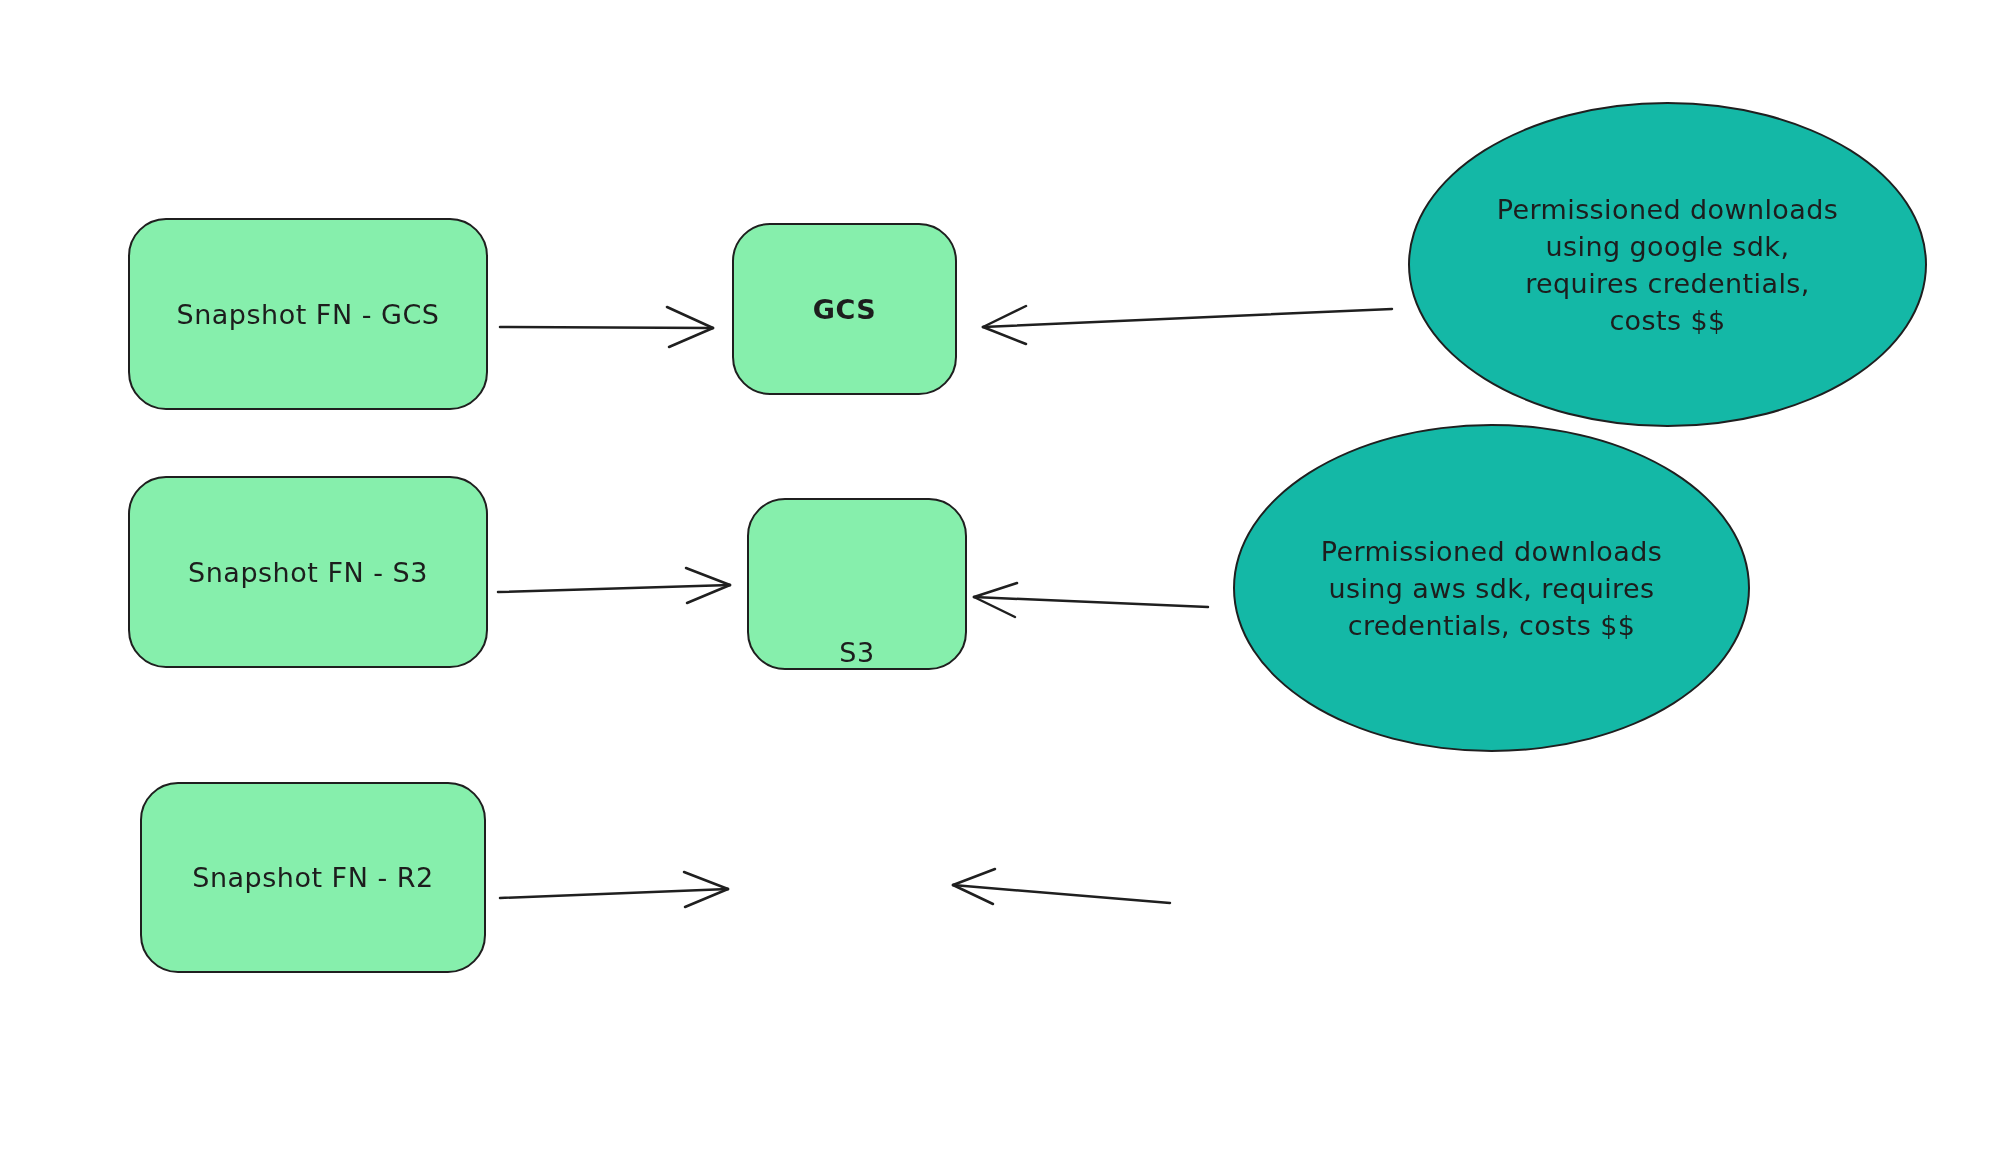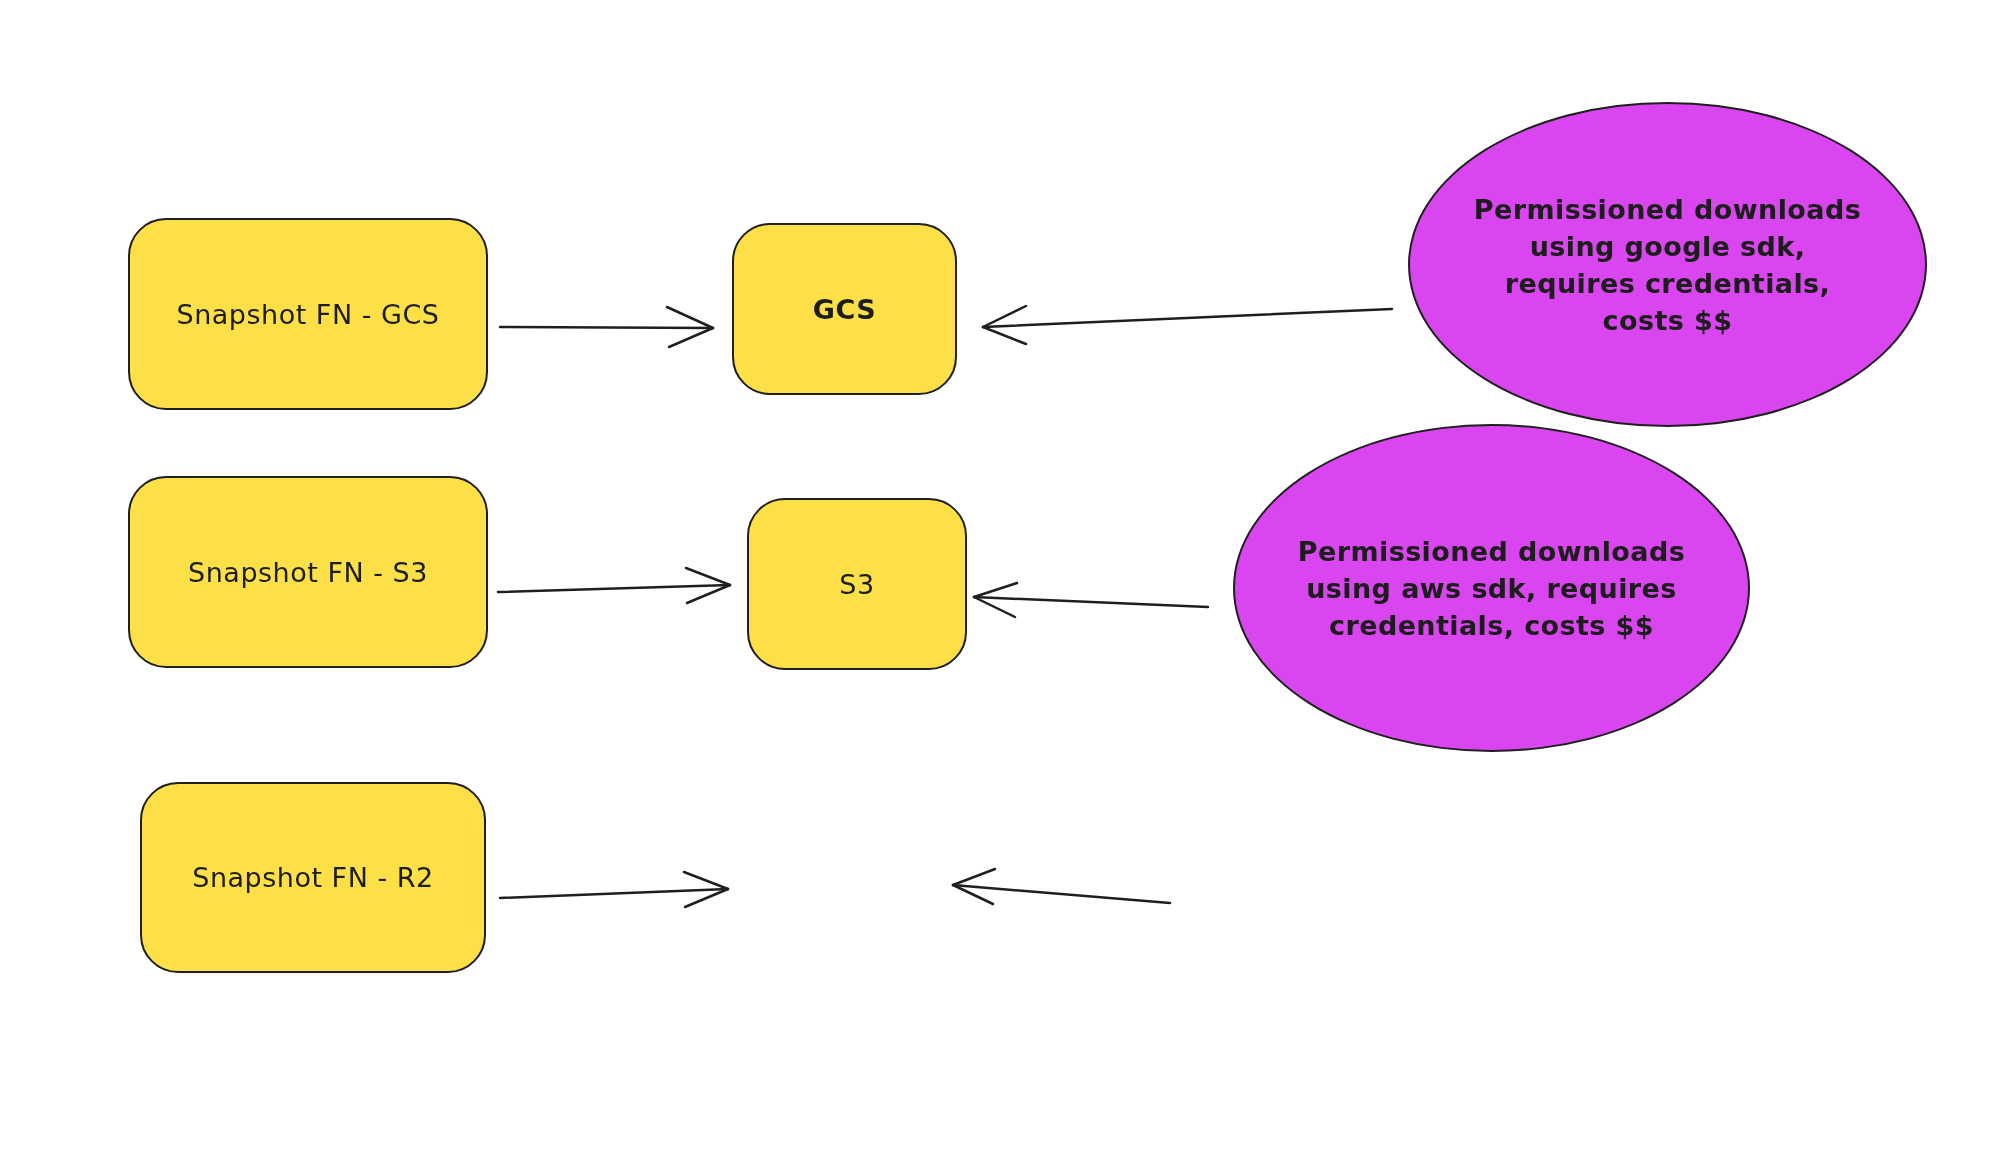--- a/index.html
+++ b/index.html
@@ -20,58 +20,57 @@
     position: absolute;
     left: 0; top: 0;
     width: 2000px;
     height: 1174px;
     pointer-events: none;
   }
   .node {
     position: absolute;
     border: 2.5px solid #1f1f1f;
     border-radius: 38px;
-    background: #fde047;
+    background: #86efac;
     display: flex;
     align-items: center;
     justify-content: center;
     text-align: center;
     box-sizing: border-box;
   }
   .node-label {
     font-size: 27px;
     letter-spacing: 0.5px;
     white-space: nowrap;
   }
   .ellipse {
     position: absolute;
     border: 2.5px solid #1f1f1f;
     border-radius: 50%;
-    background: #d946ef;
+    background: #14b8a6;
     display: flex;
     align-items: center;
     justify-content: center;
     text-align: center;
     box-sizing: border-box;
-    font-weight: bold;
   }
   .note-text {
     font-size: 27px;
     line-height: 37px;
     letter-spacing: 0.4px;
     white-space: pre-line;
     padding: 0 30px;
   }
   
   .src-1 { left: 128px; top: 218px; width: 360px; height: 192px; }
   .tgt-1 { left: 732px; top: 223px; width: 225px; height: 172px; font-weight: bold; }
   .ell-1 { left: 1408px; top: 102px; width: 519px; height: 325px; }
   
   .src-2 { left: 128px; top: 476px; width: 360px; height: 192px; }
-  .tgt-2 { left: 747px; top: 498px; width: 220px; height: 172px; }
+  .tgt-2 { left: 747px; top: 498px; width: 220px; height: 172px; align-items: flex-end; }
   .ell-2 { left: 1233px; top: 424px; width: 517px; height: 328px; }
   
   .src-3 { left: 140px; top: 782px; width: 346px; height: 191px; }
   .tgt-3 { left: 732px; top: 785px; width: 220px; height: 170px; }
   .ell-3 { left: 1203px; top: 765px; width: 474px; height: 328px; }
 
   .arrow-line {
     stroke: #1f1f1f;
     stroke-width: 2.5;
     stroke-linecap: round;

